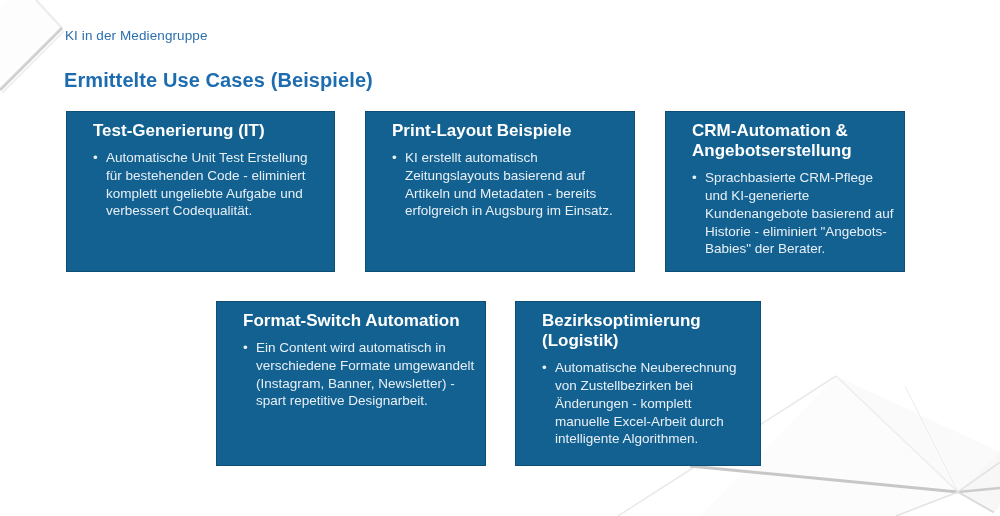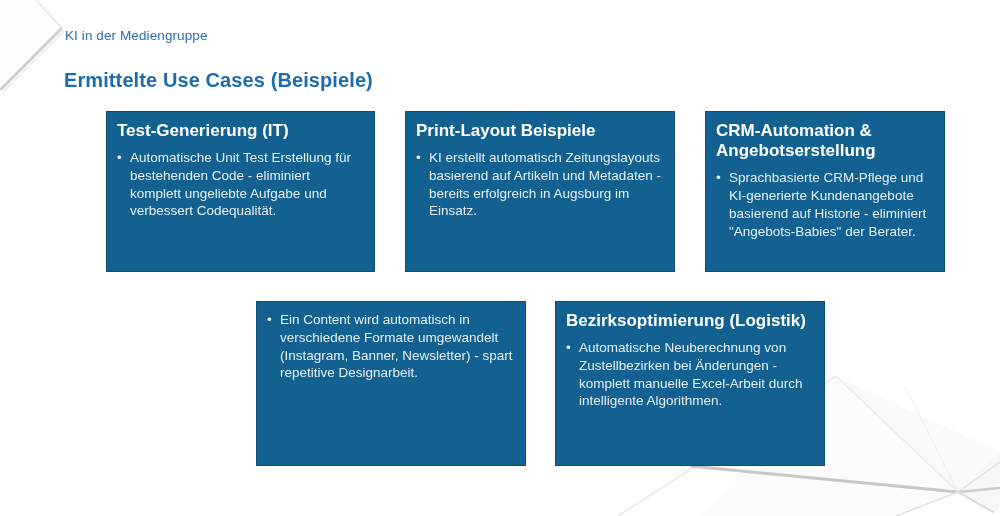--- a/index.html
+++ b/index.html
@@ -18,29 +18,28 @@
   }
   .page-title{
     position:absolute;left:64px;top:57px;
     font-size:20px;font-weight:bold;color:#1e6cb0;letter-spacing:.1px;margin-top:12px;
   }
   .card{
     position:absolute;
     background:#136190;
     border:1px solid #0e4d74;
     box-sizing:border-box;
-    padding:9px 10px 8px 10px;
+    padding:9px 10px 8px 26px;
     color:#ffffff;
-    margin-left:40px;
   }
   .card-1{left:66px; top:111px;width:269px;height:161px;}
   .card-2{left:365px;top:111px;width:270px;height:161px;}
   .card-3{left:665px;top:111px;width:240px;height:161px;}
   .card-4{left:216px;top:301px;width:270px;height:165px;}
-  .card-5{left:515px;top:301px;width:270px;height:165px;}
+  .card-5{left:515px;top:301px;width:246px;height:165px;}
   .card-title{
     font-size:17px;font-weight:bold;line-height:1.18;
     color:#ffffff;margin:0 0 8px 0;
   }
   .bullet{
     display:flex;align-items:flex-start;
     font-size:13.5px;line-height:1.32;color:#e7eff6;
   }
   .bullet .dot{
     flex:0 0 auto;width:13px;color:#e7eff6;
@@ -93,20 +92,21 @@
 
   <div class="card card-3">
     <div class="card-title">CRM-Automation &amp; Angebotserstellung</div>
     <div class="bullet">
       <span class="dot">•</span>
       <span class="txt">Sprachbasierte CRM-Pflege und KI-generierte Kundenangebote basierend auf Historie - eliminiert "Angebots-Babies" der Berater.</span>
     </div>
   </div>
 
   <div class="card card-4">
+    <div class="card-title">Format-Switch Automation</div>
     <div class="bullet">
       <span class="dot">•</span>
       <span class="txt">Ein Content wird automatisch in verschiedene Formate umgewandelt (Instagram, Banner, Newsletter) - spart repetitive Designarbeit.</span>
     </div>
   </div>
 
   <div class="card card-5">
     <div class="card-title">Bezirksoptimierung (Logistik)</div>
     <div class="bullet">
       <span class="dot">•</span>

